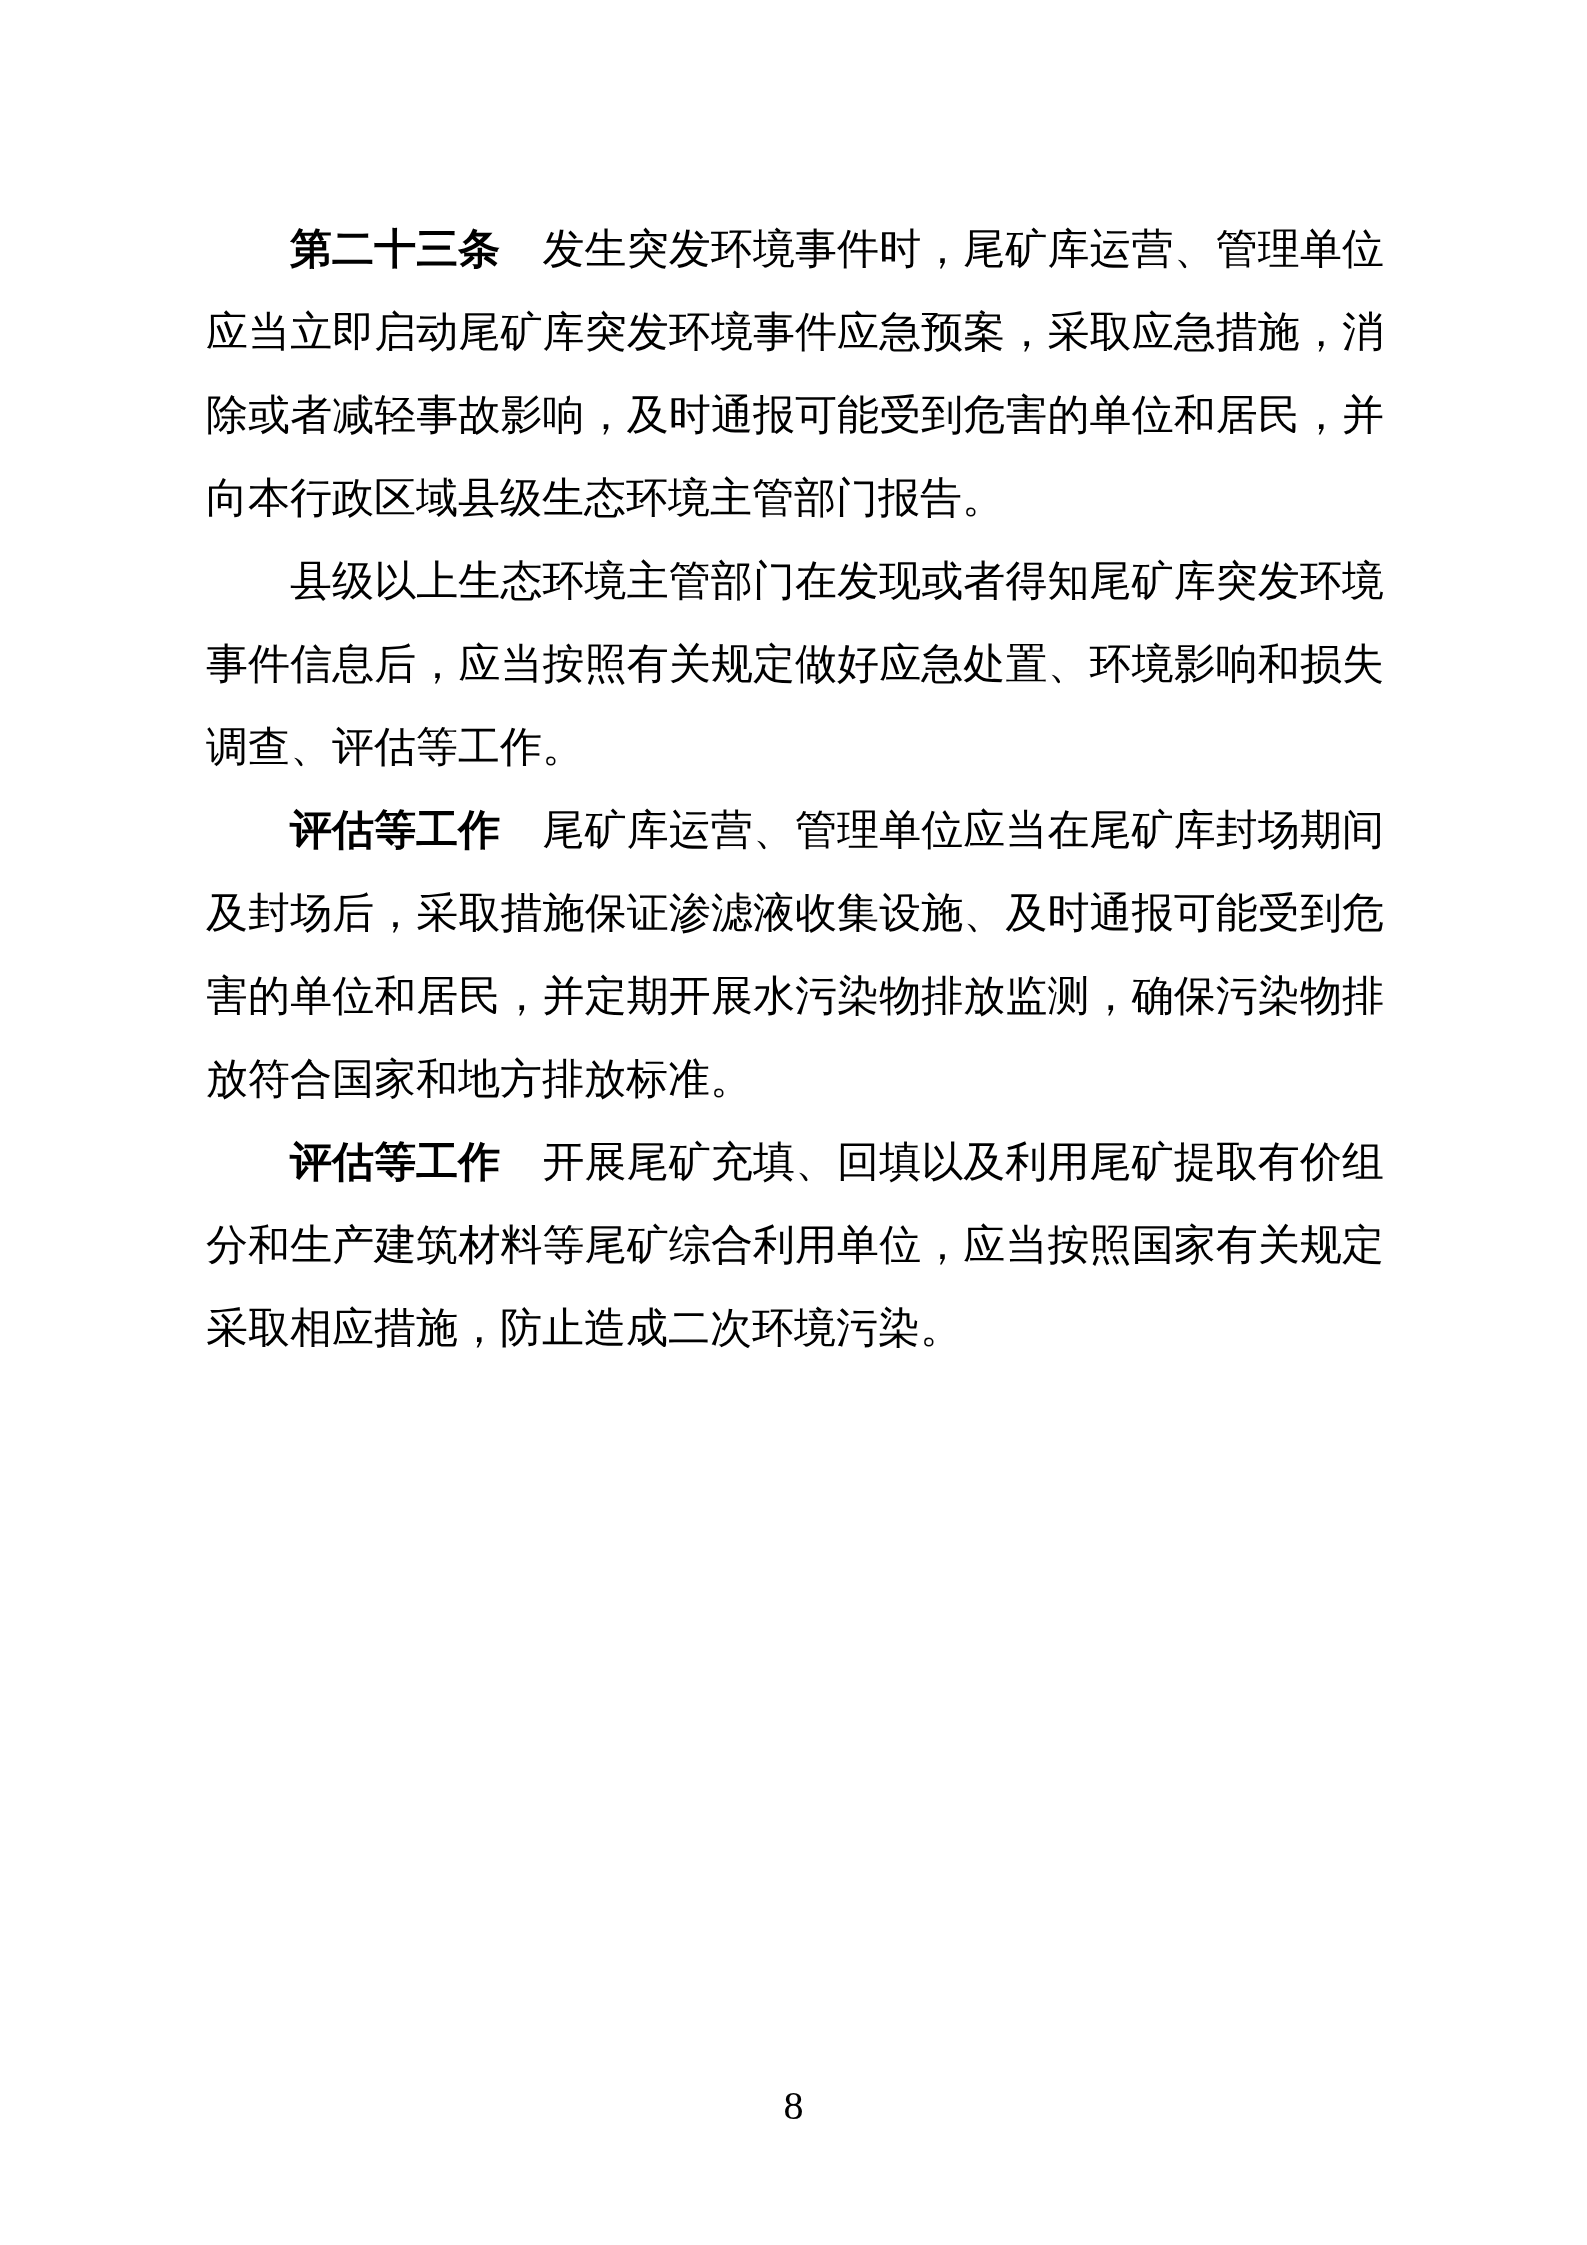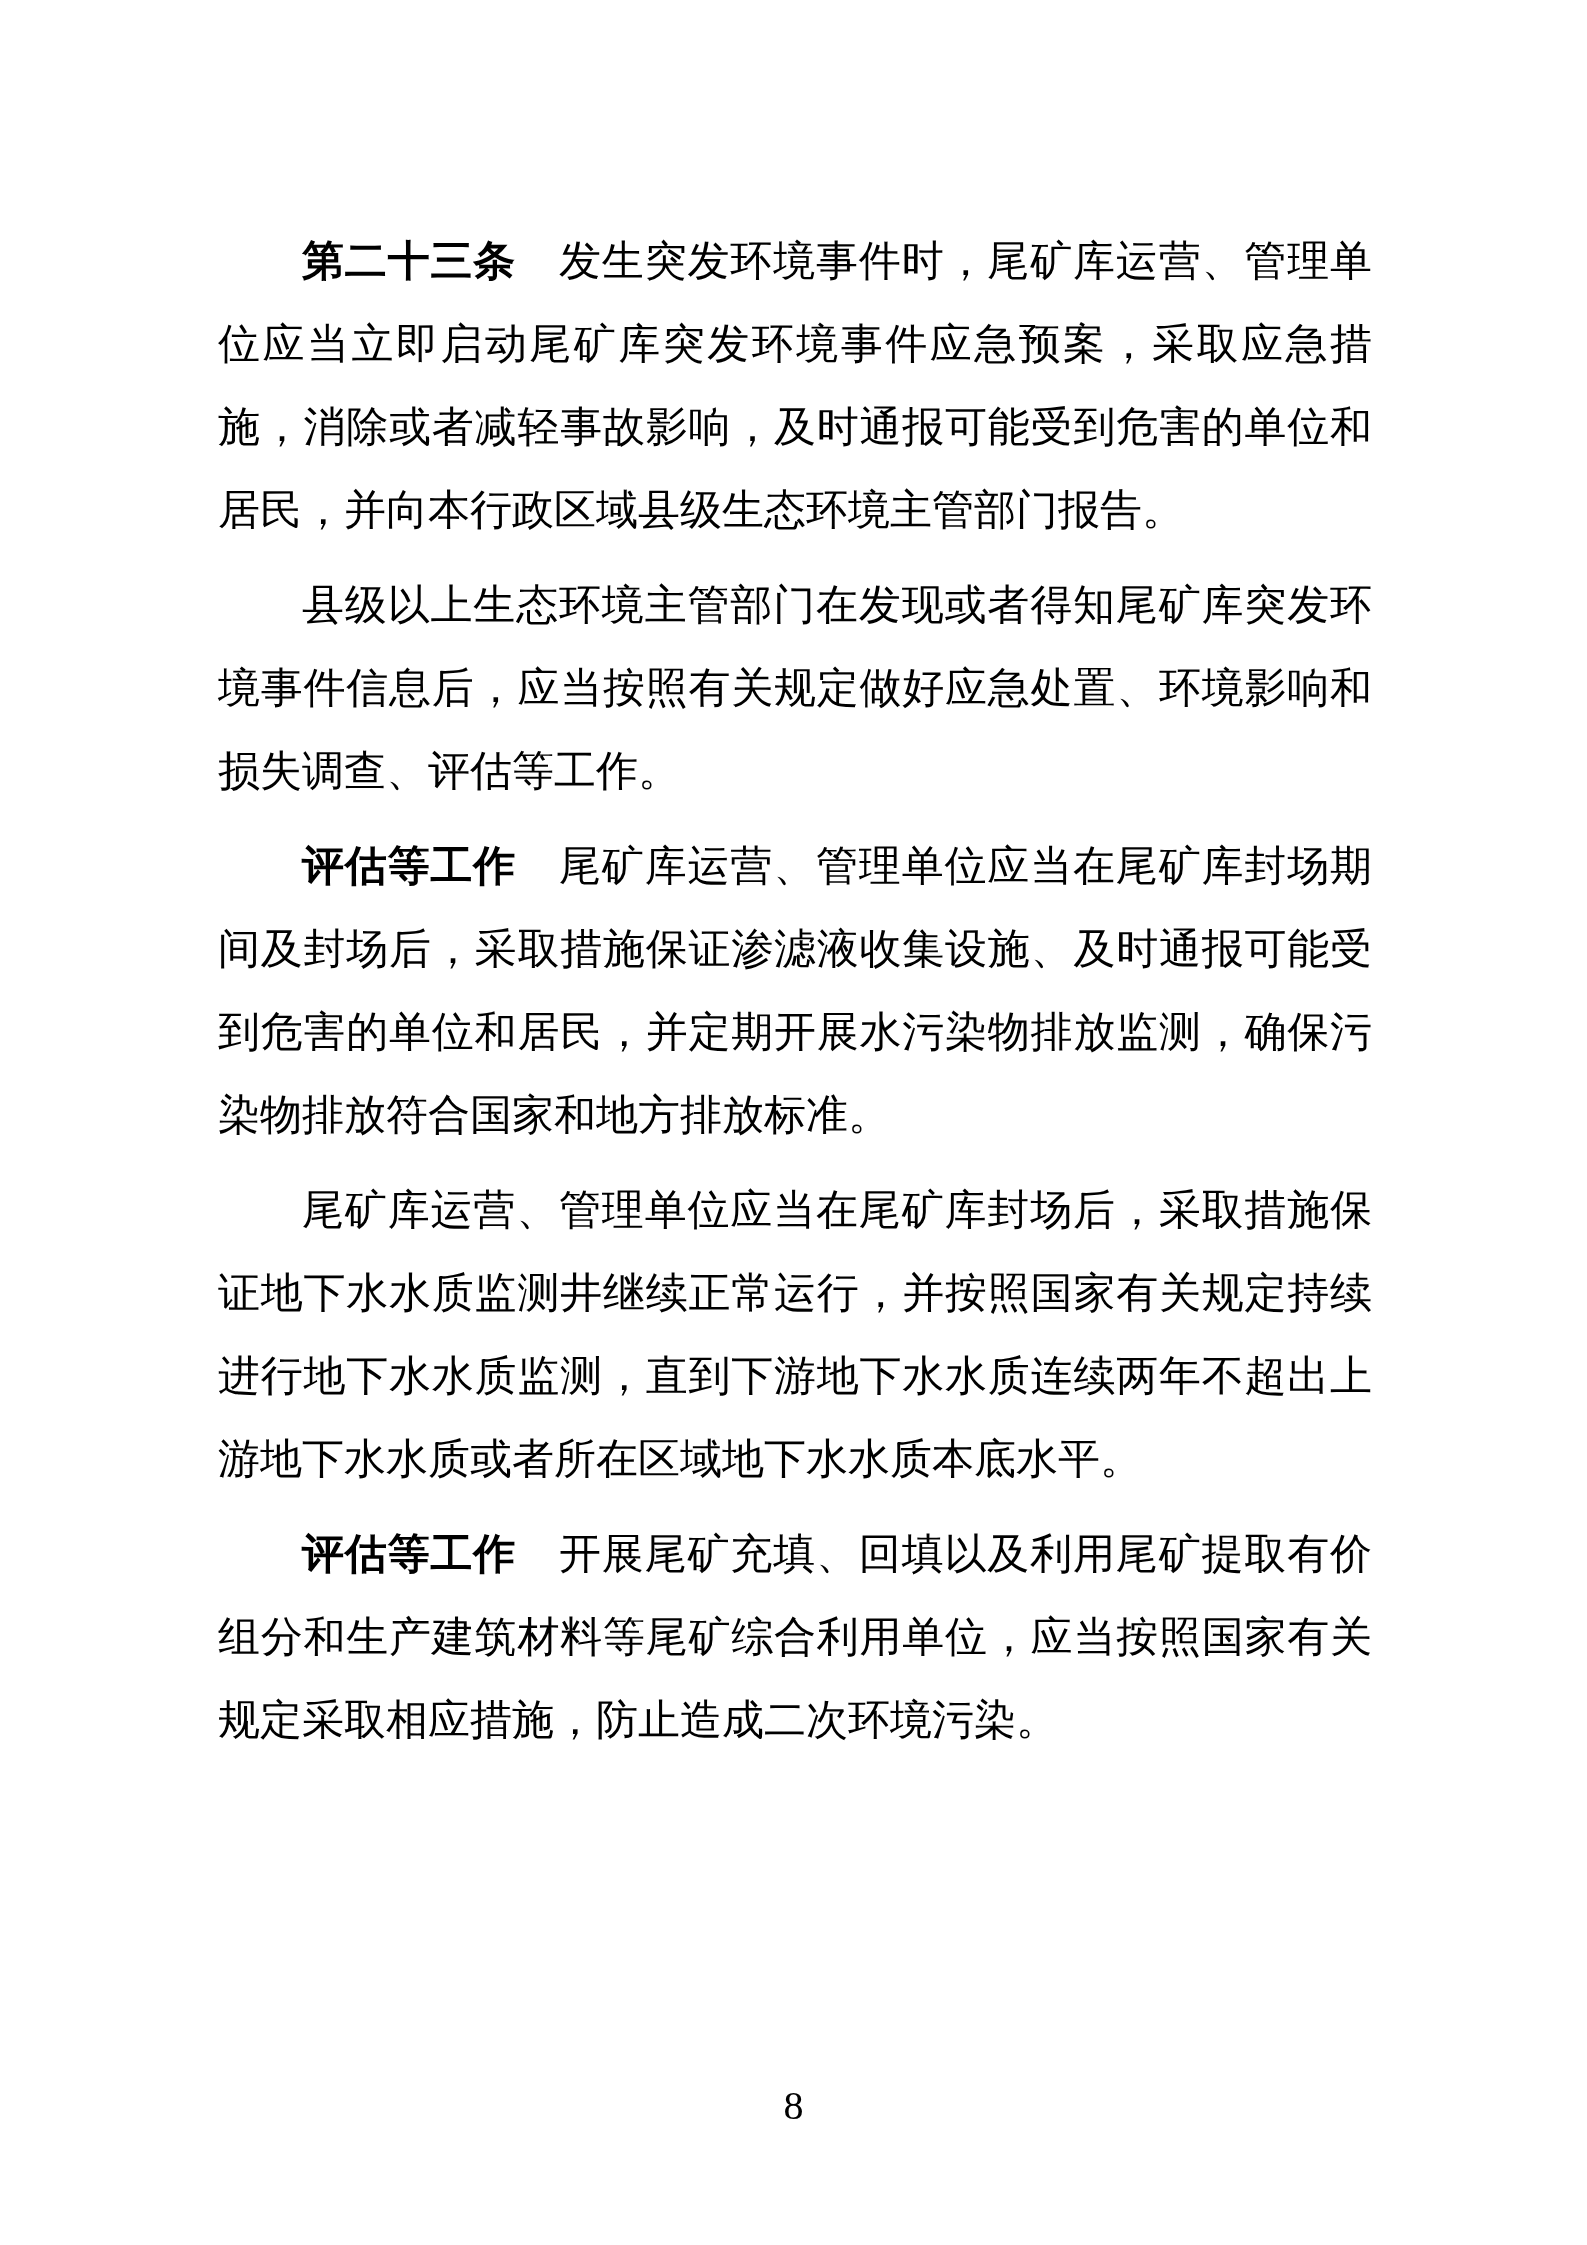--- a/index.html
+++ b/index.html
@@ -21,21 +21,21 @@
     left: 206px;
     top: 208px;
     width: 1178px;
     font-size: 42px;
     line-height: 83px;
     text-align: justify;
     text-justify: inter-character;
     letter-spacing: 0px;
   }
   .para {
-    margin: 12px;
+    margin: 0;
     padding: 0;
     text-indent: 84px;
   }
   .article-heading {
     font-weight: 700;
   }
   .page-footer {
     position: absolute;
     left: 0;
     right: 0;
@@ -55,21 +55,20 @@
 
   <main class="text-block">
 
     <p class="para"><span class="article-heading">第二十三条</span><span>　发生突发环境事件时，尾矿库运营、管理单位应当立即启动尾矿库突发环境事件应急预案，采取应急措施，消除或者减轻事故影响，及时通报可能受到危害的单位和居民，并向本行政区域县级生态环境主管部门报告。</span></p>
 
     <p class="para"><span class="article-heading"></span><span>县级以上生态环境主管部门在发现或者得知尾矿库突发环境事件信息后，应当按照有关规定做好应急处置、环境影响和损失调查、评估等工作。</span></p>
 
     <p class="para"><span class="article-heading">评估等工作</span><span>　尾矿库运营、管理单位应当在尾矿库封场期间及封场后，采取措施保证渗滤液收集设施、及时通报可能受到危害的单位和居民，并定期开展水污染物排放监测，确保污染物排放符合国家和地方排放标准。</span></p>
 
 
-    <p class="para"><span class="article-heading"></span><span>尾矿库运营、管理单位应当在尾矿库封场后，采取措施保证地下水水质监测井继续正常运行，并按照国家有关规定持续进行地下水水质监测，直到下游地下水水质连续两年不超出上游地下水水质或者所在区域地下水水质本底水平。</span></p>
 
     <p class="para"><span class="article-heading">评估等工作</span><span>　开展尾矿充填、回填以及利用尾矿提取有价组分和生产建筑材料等尾矿综合利用单位，应当按照国家有关规定采取相应措施，防止造成二次环境污染。</span></p>
 
   </main>
 
   <footer class="page-footer">
     <span class="page-number">8</span>
   </footer>
 
 </div>

